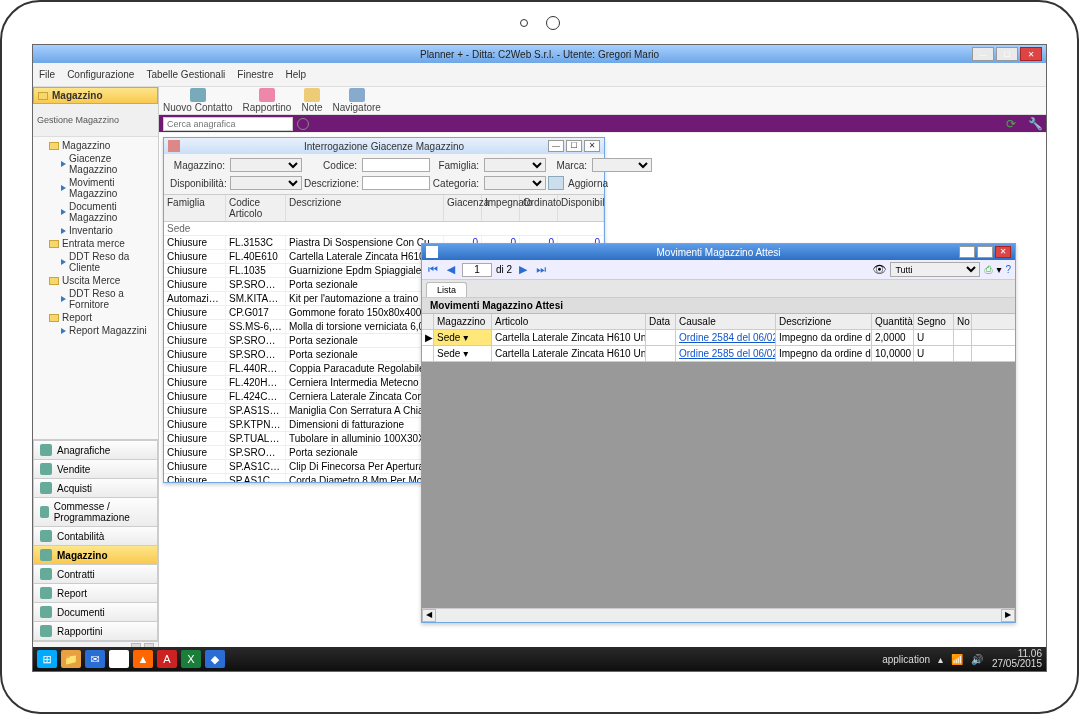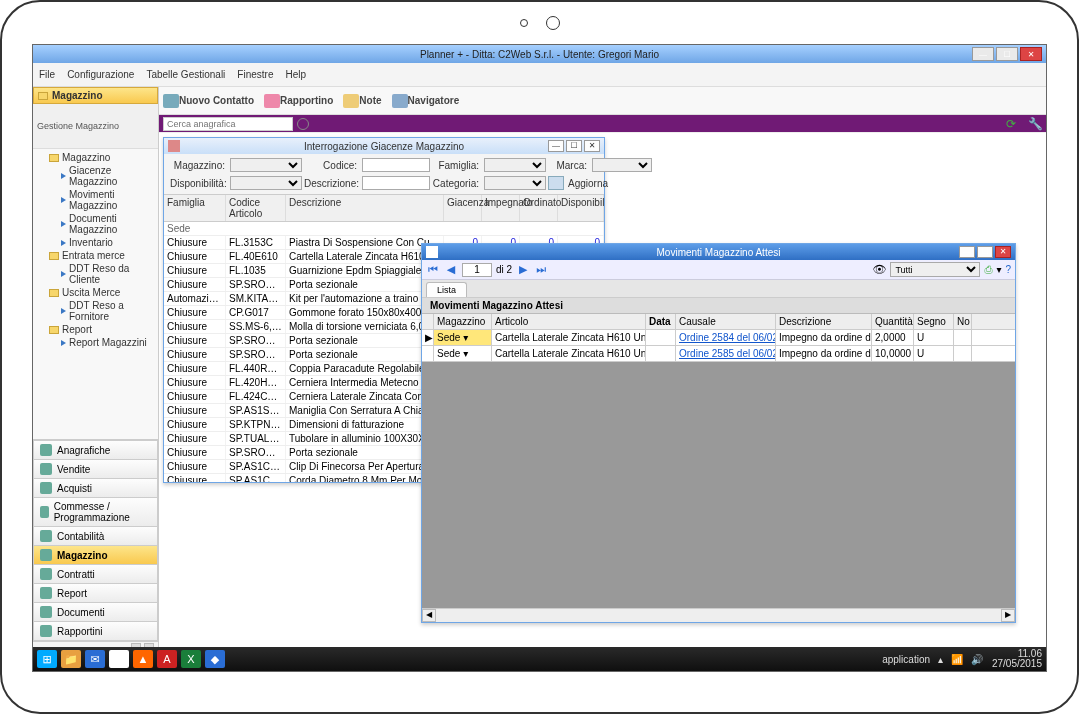--- a/index.html
+++ b/index.html
@@ -18,40 +18,40 @@
 .winbtn { width: 22px; height: 14px; background: #eaeaea; border: 1px solid #999; display: flex; align-items: center; justify-content: center; font-size: 8px; cursor: pointer; }
 .winbtn.close { background: #d44; color: #fff; border-color: #a22; }
 
 .menubar { height: 24px; background: #f4f4f4; border-bottom: 1px solid #ddd; display: flex; align-items: center; gap: 12px; padding: 0 6px; font-size: 10px; color: #333; }
 .menubar span { cursor: pointer; }
 
 .content { flex: 1; display: flex; position: relative; overflow: hidden; }
 
 .sidebar { width: 126px; background: #f8f8f8; border-right: 1px solid #ccc; display: flex; flex-direction: column; }
 .sidebar-header { background: linear-gradient(#fde58a,#f9c94f); border: 1px solid #d6a93c; padding: 2px 4px; font-weight: bold; color: #333; display: flex; align-items: center; gap: 4px; }
-.sidebar-sub { background: #f0f0f0; padding: 17px 4px; font-size: 9px; color: #555; border-bottom: 1px solid #ddd; }
+.sidebar-sub { background: #f0f0f0; padding: 11px 4px; font-size: 9px; color: #555; border-bottom: 1px solid #ddd; }
 .tree { padding: 2px 2px; font-size: 9px; color: #333; flex: 1; overflow: auto; }
 .tree-node { padding: 1px 0 1px 14px; display: flex; align-items: center; gap: 3px; cursor: pointer; }
 .tree-node.l2 { padding-left: 26px; }
 .folder-ico { width: 10px; height: 8px; background: #f7d66b; border: 1px solid #caa53a; display: inline-block; }
 .arrow-ico { width: 0; height: 0; border-top: 3px solid transparent; border-bottom: 3px solid transparent; border-left: 5px solid #3b78c4; display: inline-block; }
 
 .modules { border-top: 1px solid #ccc; }
 .mod-btn { border: 1px solid #ccc; border-bottom: none; padding: 3px 6px; display: flex; align-items: center; gap: 5px; background: linear-gradient(#fdfdfd,#ececec); cursor: pointer; font-size: 10px; }
 .mod-btn:last-child { border-bottom: 1px solid #ccc; }
 .mod-btn.active { background: linear-gradient(#fde58a,#f9c94f); font-weight: bold; }
 .mod-ico { width: 12px; height: 12px; background: #6a9; border-radius: 2px; display: inline-block; }
 .mod-btns-strip { height: 14px; background: #f4f4f4; border-top: 1px solid #ccc; display: flex; justify-content: flex-end; padding: 1px 4px; gap: 3px; }
 .mod-btns-strip span { width: 10px; height: 10px; background: #ddd; border: 1px solid #bbb; }
 
 .statusbar { height: 16px; background: #f4f4f4; border-top: 1px solid #ccc; padding: 1px 6px; font-size: 9px; color: #555; }
 
 .main { flex: 1; display: flex; flex-direction: column; position: relative; }
 .ribbon { height: 28px; background: #f8f8f8; border-bottom: 1px solid #ddd; display: flex; align-items: center; padding: 2px 4px; gap: 10px; }
-.rib-btn { display: flex; align-items: center; font-size: 8px; color: #444; cursor: pointer; font-weight: bold; }
+.rib-btn { display: flex; flex-direction: column; align-items: center; font-size: 8px; color: #444; cursor: pointer; }
 .rib-ico { width: 16px; height: 14px; background: #7ab; border-radius: 2px; }
 .search-row { height: 18px; display: flex; align-items: center; padding: 2px 4px; gap: 4px; border-bottom: 1px solid #eee; }
 .search-row input { flex: 1; height: 14px; border: 1px solid #ccc; padding: 0 3px; font-size: 9px; color: #888; max-width: 130px; }
 .search-row .lens { width: 12px; height: 12px; border: 1px solid #888; border-radius: 50%; position: relative; }
 .search-row .refresh,.search-row .spanner { margin-left: auto; width: 14px; height: 14px; color: #4a4; font-size: 12px; text-align: center; cursor: pointer; }
 .search-row .spanner { margin-left: 6px; color: #c85; }
 
 .workspace { flex: 1; position: relative; background: #fff; }
 
 .dlg { position: absolute; border: 1px solid #6fa6e6; background: #f4f4f4; box-shadow: 0 2px 4px rgba(0,0,0,.2); display: flex; flex-direction: column; }
@@ -93,21 +93,21 @@
 .dlg2-scroll { height: 14px; background: #eee; border-top: 1px solid #ccc; display: flex; }
 .dlg2-scroll .sb-l,.dlg2-scroll .sb-r { width: 14px; text-align: center; border: 1px solid #bbb; font-size: 8px; }
 .taskbar { position: absolute; left: 0; right: 0; bottom: 0; height: 24px; background: linear-gradient(#2a2a2a,#0f0f0f); display: flex; align-items: center; padding: 0 4px; }
 .tb-ico { width: 20px; height: 18px; margin-right: 4px; border-radius: 2px; display: flex; align-items: center; justify-content: center; font-size: 11px; color: #fff; cursor: pointer; }
 .tb-right { margin-left: auto; display: flex; align-items: center; gap: 8px; color: #ddd; font-size: 9px; }
 .clock { text-align: right; line-height: 10px; }
 
 
 .c-fam { width: 62px; } .c-cod { width: 60px; } .c-des { flex: 1; min-width: 0; } .c-gia { width: 38px; } .c-imp { width: 38px; } .c-ord { width: 38px; } .c-dis { width: 46px; }
 
-.d2-mk { width: 12px; } .d2-mag { width: 58px; } .d2-art { width: 154px; } .d2-dat { width: 30px; font-weight: bold; } .d2-cau { width: 100px; } .d2-desc { width: 96px; } .d2-qty { width: 42px; } .d2-seg { width: 40px; } .d2-no { width: 18px; }
+.d2-mk { width: 12px; } .d2-mag { width: 58px; } .d2-art { width: 154px; } .d2-dat { width: 30px; } .d2-cau { width: 100px; } .d2-desc { width: 96px; } .d2-qty { width: 42px; } .d2-seg { width: 40px; } .d2-no { width: 18px; }
 
 .dlg-ico { width: 12px; height: 12px; background: #d88; display: inline-block; margin-right: 4px; }
 </style>
 </head>
 <body>
 
 <div class="device-frame">
   <div class="cam-dots">
       <span class="dot"></span>
       <span class="dot big"></span>

